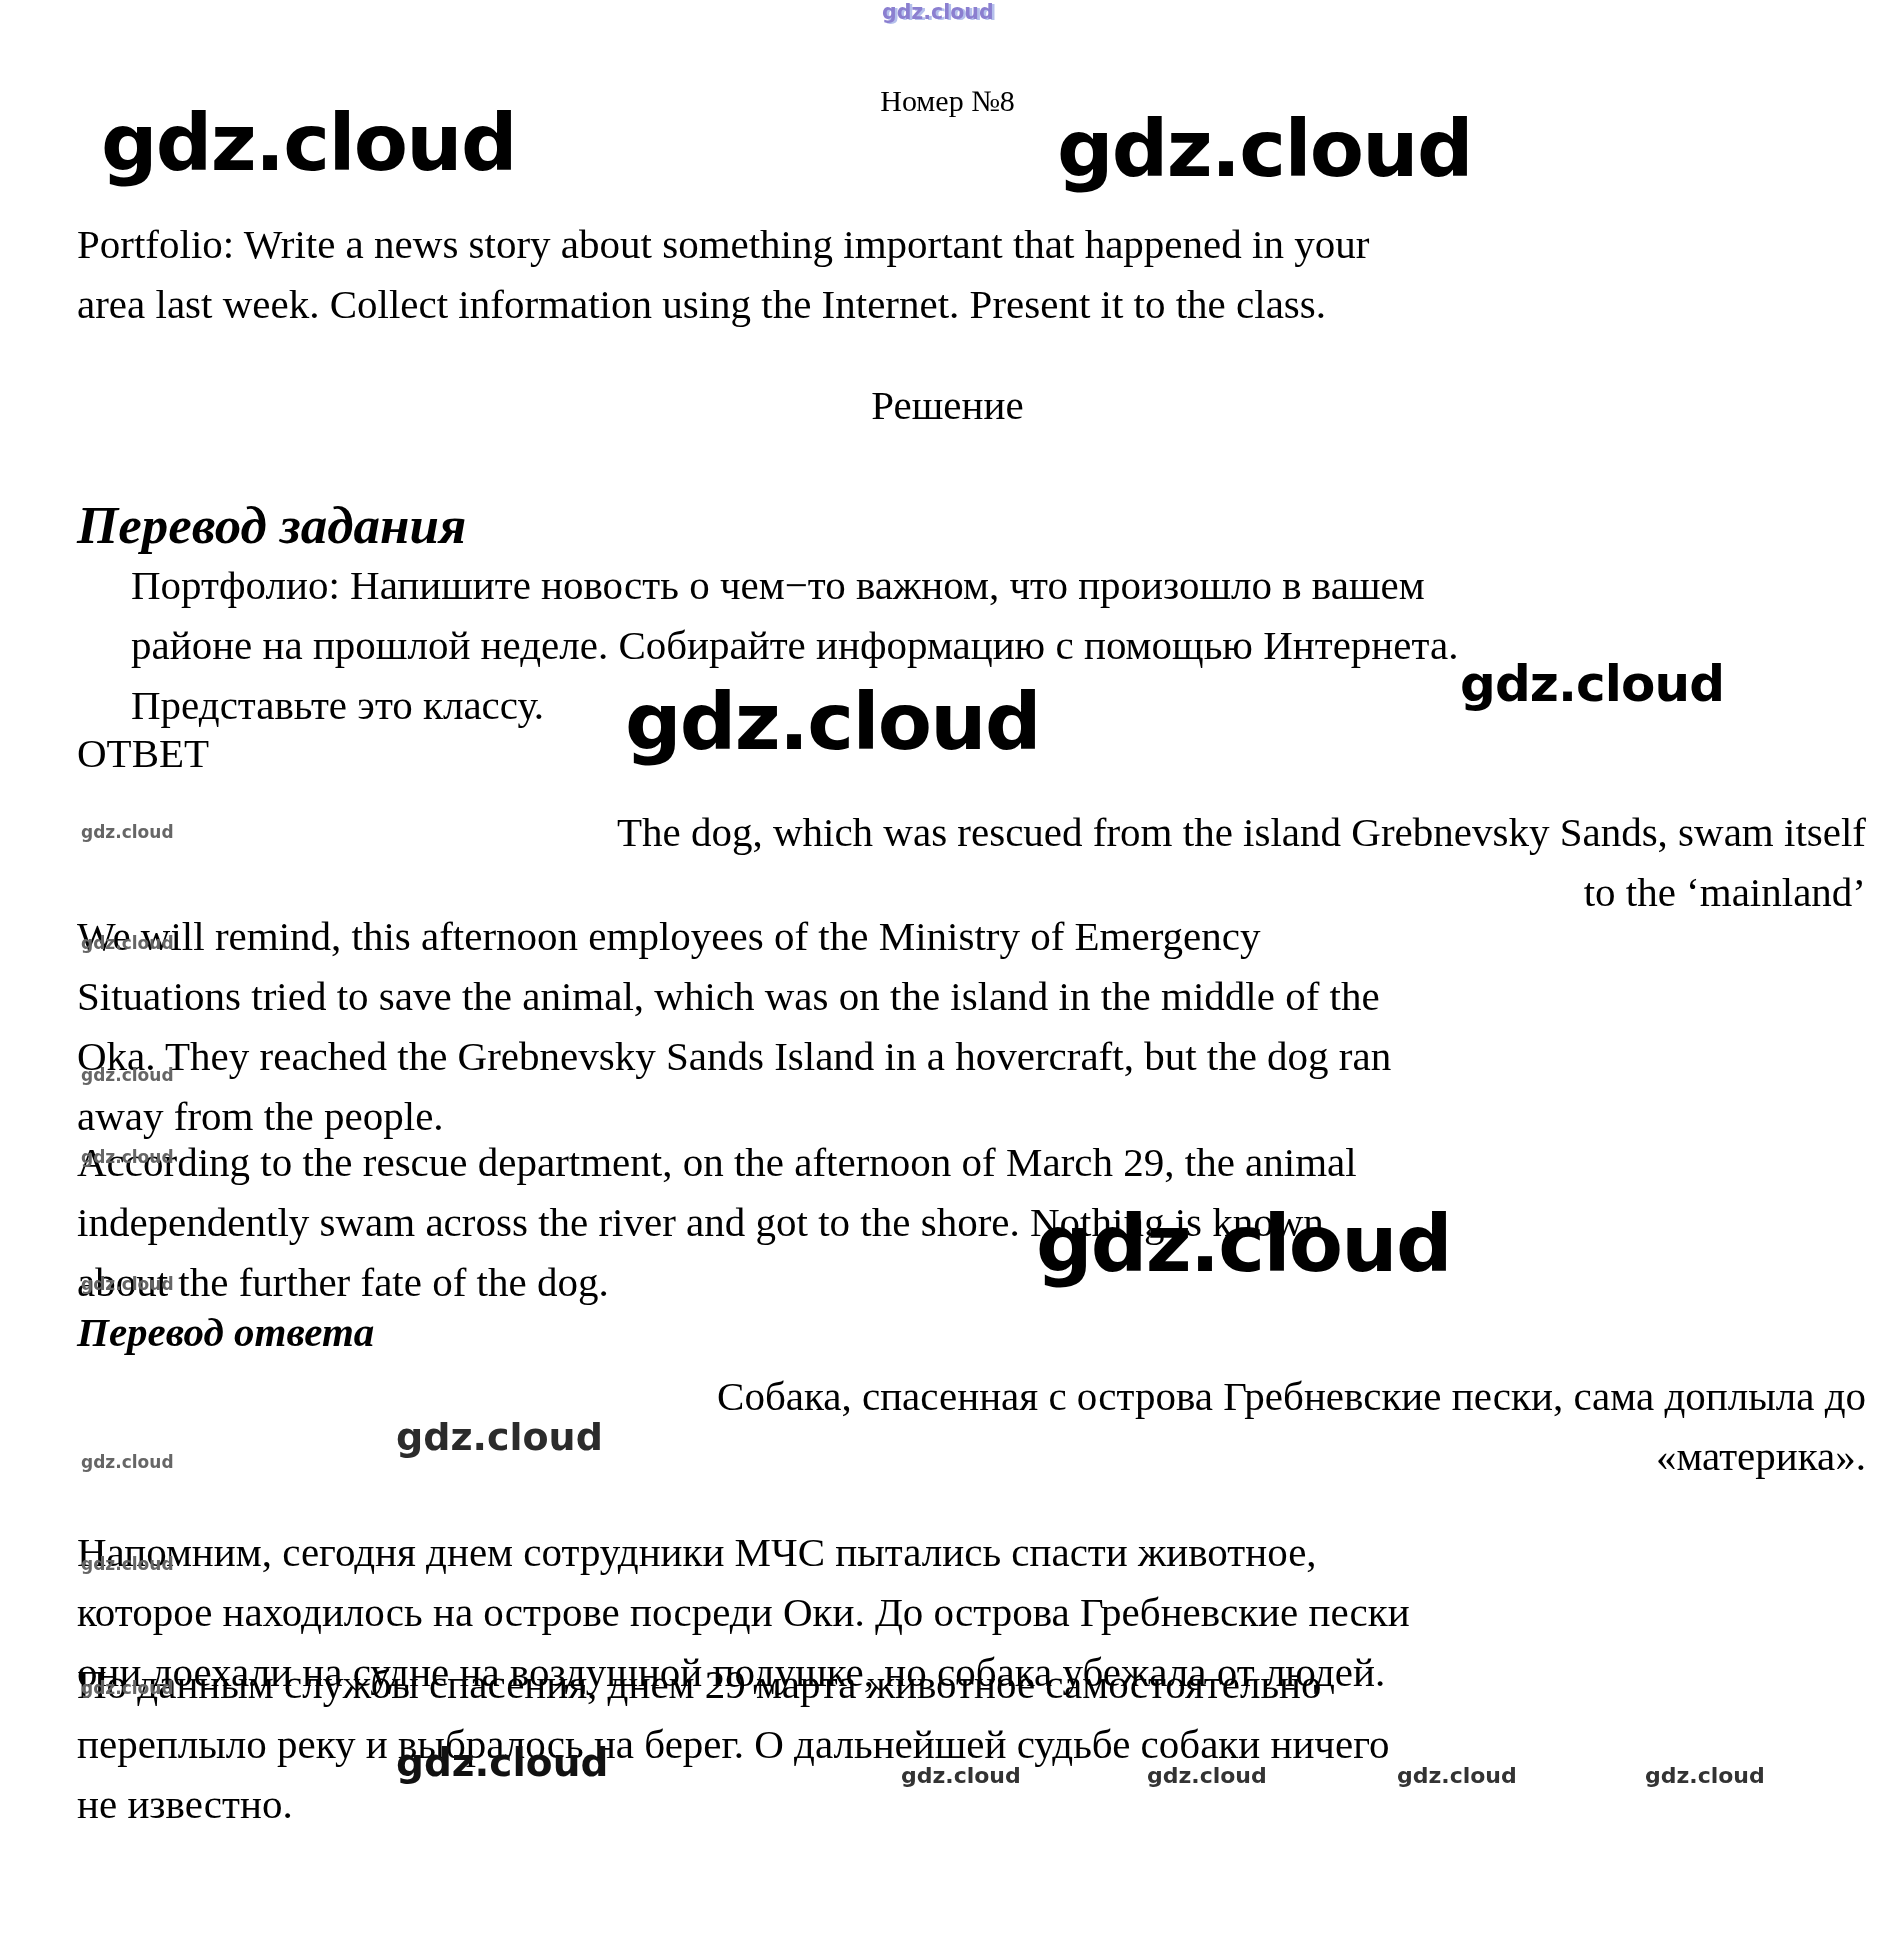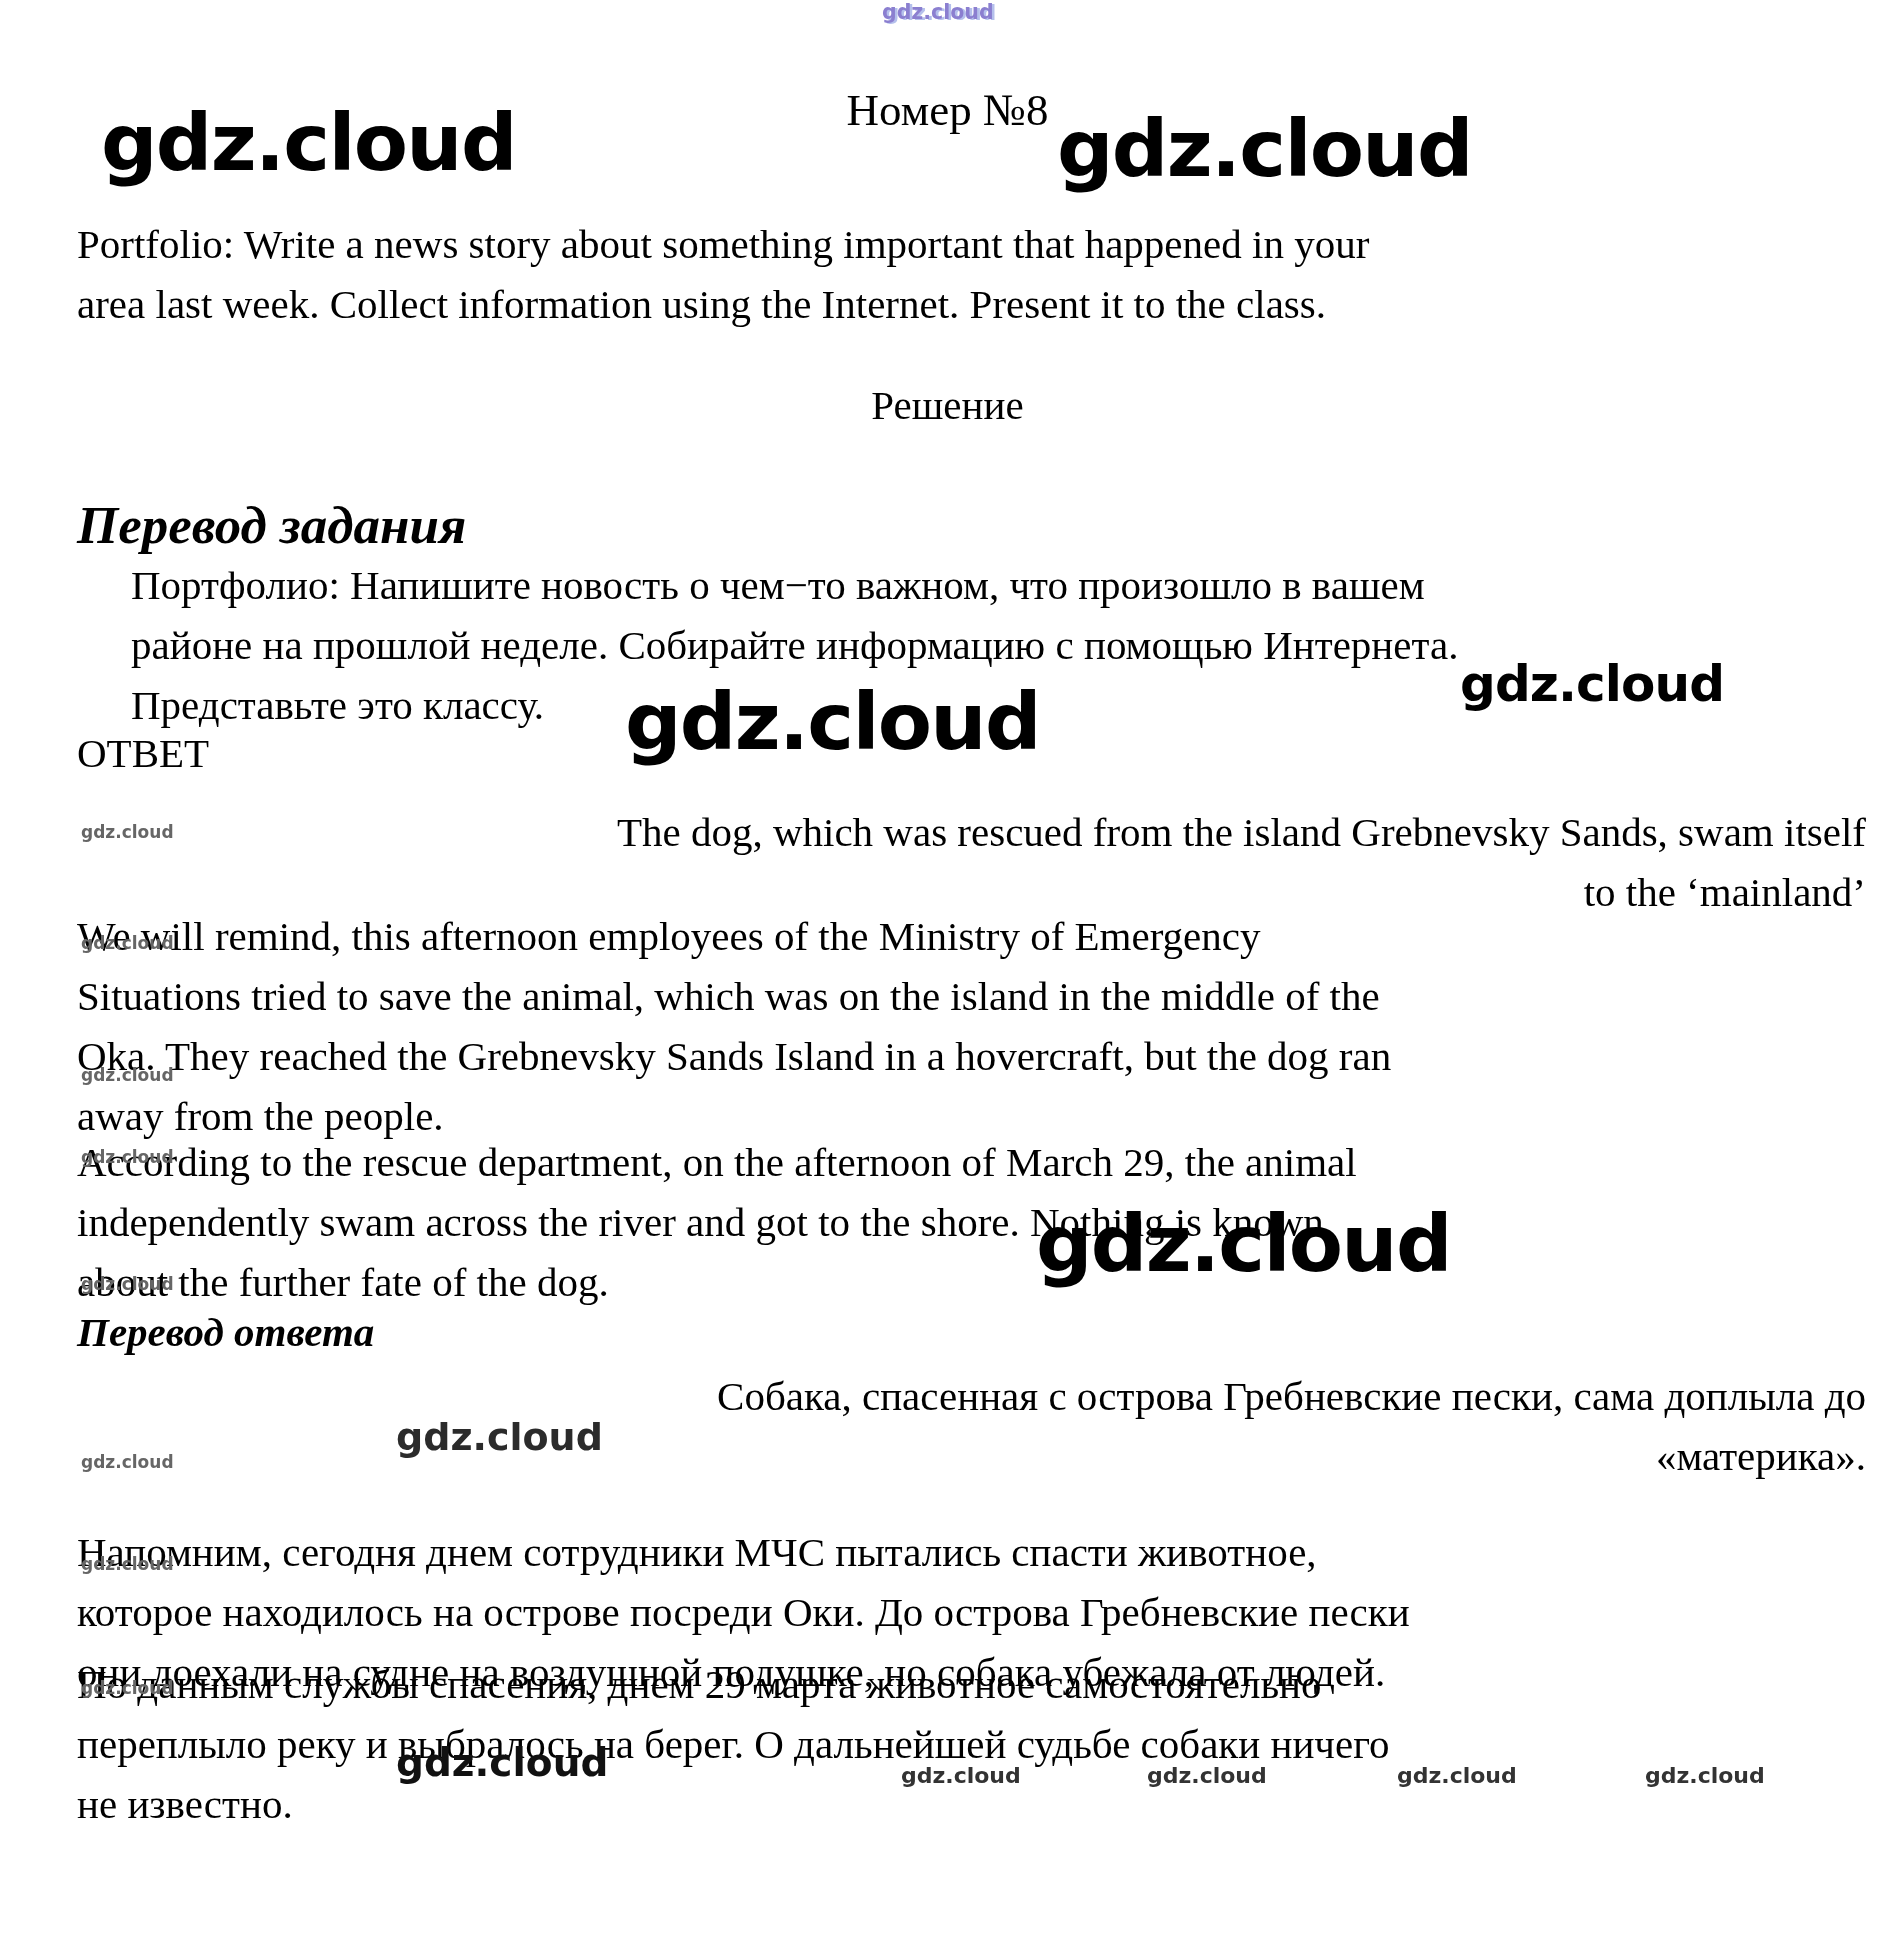--- a/index.html
+++ b/index.html
@@ -17,21 +17,21 @@
     font-size: 41px;
     line-height: 60px;
     white-space: pre-line;
     width: 1789px;
   }
   .bold { font-weight: normal; text-align: right; }
   .bolditalic { font-weight: bold; font-style: italic; }
   .center-line {
     left: 0; width: 1895px; text-align: center;
   }
-  .title { font-size: 45px; }
+  .title { font-size: 30px; }
   
   .wm {
     font-family: "DejaVu Sans", "Liberation Sans", sans-serif;
     white-space: nowrap;
     color: #000;
   }
   .wm-big  { font-size: 79px; font-weight: 600; letter-spacing: -1.7px; line-height: 1; }
   .wm-med  { font-size: 50px; font-weight: 600; letter-spacing: -0.9px; line-height: 1; }
   .wm-inline { font-size: 38px; font-weight: 600; color: #2b2b2b; line-height: 1; }
   .wm-bottom { font-size: 39px; font-weight: 600; color: #111; line-height: 1; }

